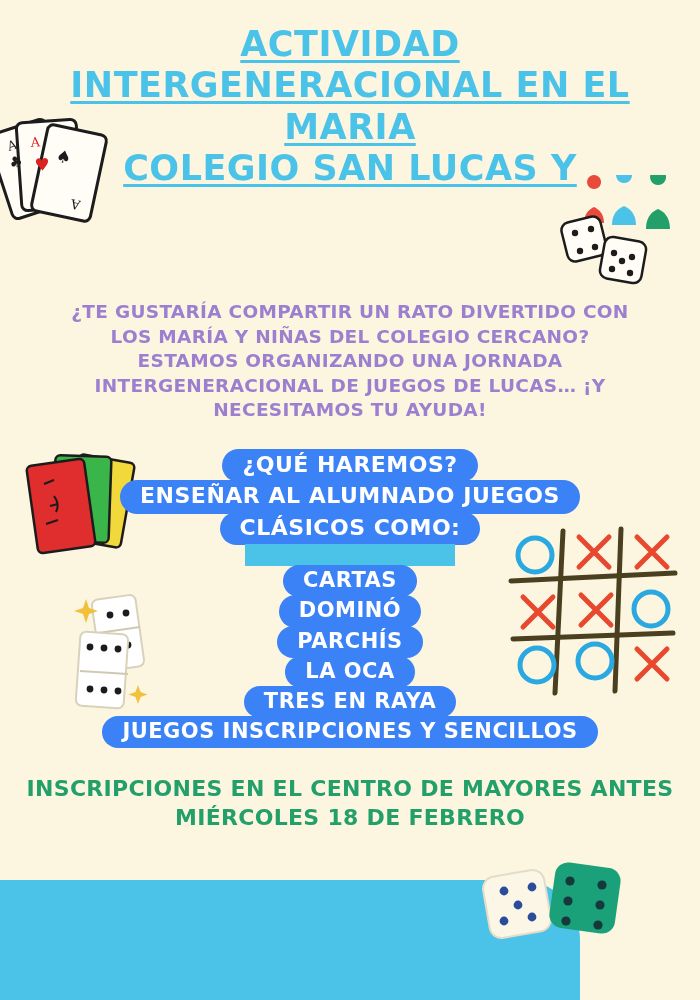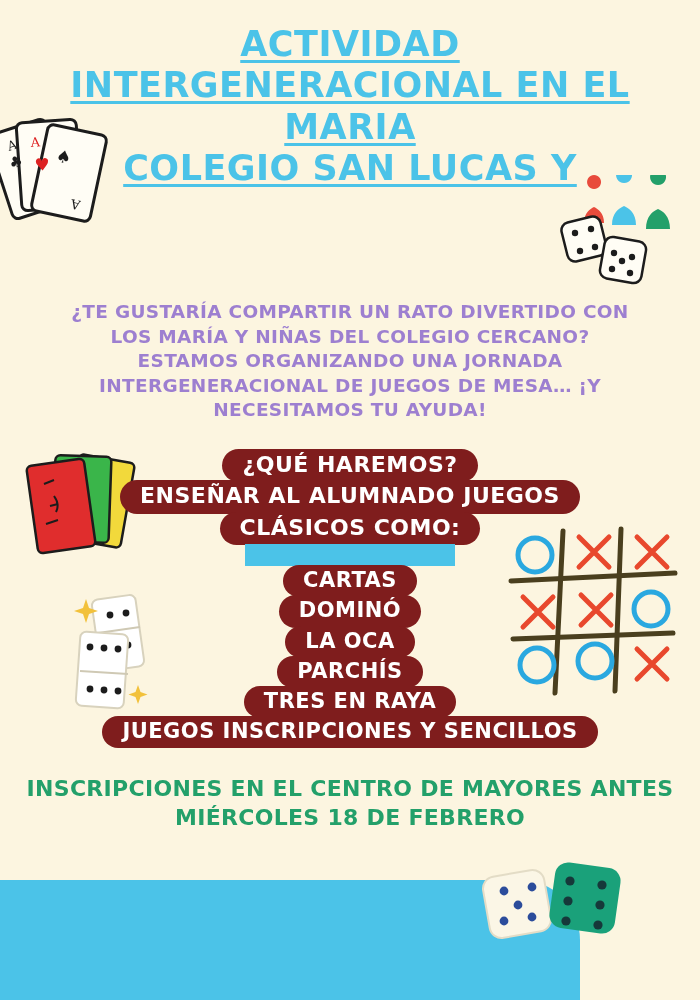--- a/index.html
+++ b/index.html
@@ -80,21 +80,21 @@
     position: absolute;
     top: 450px;
     left: 0;
     width: 700px;
     z-index: 5;
     display: flex;
     flex-direction: column;
     align-items: center;
   }
   .blue-row {
-    background: #7f1d1d;
+    background: #3b82f6;
     color: #ffffff;
     font-weight: bold;
     letter-spacing: 0.5px;
     text-align: center;
     border-radius: 18px;
     margin: -1px 0;
     padding: 3px 20px 4px 20px;
     white-space: nowrap;
     line-height: 1.2;
   }
@@ -300,33 +300,33 @@
     <span class="title-line">INTERGENERACIONAL EN EL</span>
     <span class="title-line">MARIA</span>
     <span class="title-line">COLEGIO  SAN LUCAS Y</span>
   </div>
 
 
   <div class="intro">
     <span>¿TE GUSTARÍA COMPARTIR UN RATO DIVERTIDO CON</span>
     <span>LOS MARÍA Y NIÑAS DEL COLEGIO CERCANO?</span>
     <span>ESTAMOS ORGANIZANDO UNA JORNADA</span>
-    <span>INTERGENERACIONAL DE JUEGOS DE MESA… ¡Y</span>
+    <span>INTERGENERACIONAL DE JUEGOS DE LUCAS… ¡Y</span>
     <span>NECESITAMOS TU AYUDA!</span>
   </div>
 
   <div class="blue-block">
     <div class="blue-row q">¿QUÉ HAREMOS?</div>
     <div class="blue-row lead">ENSEÑAR AL ALUMNADO JUEGOS</div>
     <div class="blue-row lead">CLÁSICOS COMO:</div>
     <div class="blue-spacer"></div>
     <div class="blue-row game">CARTAS</div>
     <div class="blue-row game">DOMINÓ</div>
+    <div class="blue-row game">PARCHÍS</div>
     <div class="blue-row game">LA OCA</div>
-    <div class="blue-row game">PARCHÍS</div>
     <div class="blue-row game">TRES EN RAYA</div>
     <div class="blue-row last">JUEGOS INSCRIPCIONES Y SENCILLOS</div>
   </div>
 
   <div class="green-note">
     <span>INSCRIPCIONES EN EL CENTRO DE MAYORES ANTES</span>
     <span>MIÉRCOLES 18 DE FEBRERO</span>
   </div>
 
   <div class="banner"></div>

